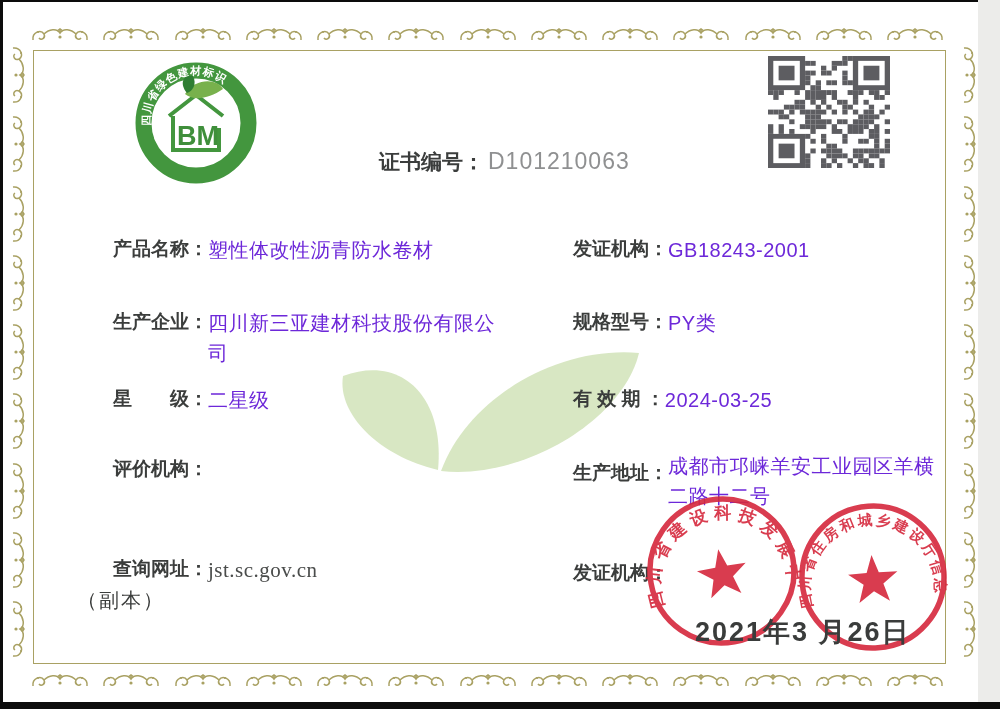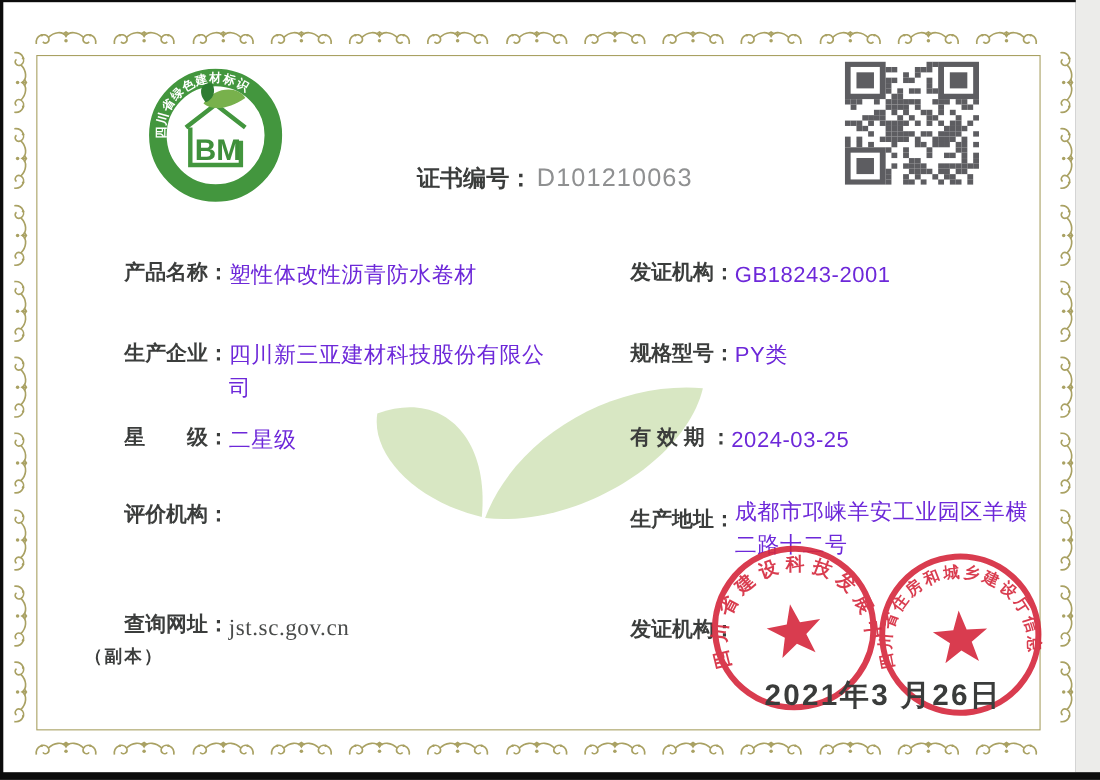--- a/index.html
+++ b/index.html
@@ -23,21 +23,21 @@
          font-family:"Liberation Serif","DejaVu Serif",serif;
          font-size:43px;font-weight:bold;color:#2f3130;letter-spacing:3px;white-space:nowrap;}
   .certline{position:absolute;left:376px;top:146px;display:flex;align-items:flex-start;}
   .certline .lbl{font-size:21px;}
   .certno{color:#8f9091;font-size:23px;letter-spacing:1px;margin-left:4px;}
   .qr{position:absolute;left:765px;top:54px;}
 
   .row{position:absolute;display:flex;align-items:flex-start;line-height:1.5;z-index:2;margin-left:36px;}
   .lbl{font-weight:bold;color:#3b3d3c;font-size:19px;white-space:pre;flex:none;}
   .val{color:#6d28d9;font-size:20px;letter-spacing:.5px;}
-  .copy-note{position:absolute;left:74px;top:585px;font-size:16px;font-weight:bold;
+  .copy-note{position:absolute;left:74px;top:585px;font-size:20px;font-weight:normal;
              color:#3b3d3c;letter-spacing:2px;z-index:2;}
   .watermark{position:absolute;left:318px;top:336px;z-index:1;}
 
   .seal{position:absolute;z-index:3;opacity:.9;}
   .seal1{left:640px;top:490px;transform:rotate(-10deg);}
   .seal2{left:792px;top:497px;transform:rotate(-4deg);}
   .issue-date{position:absolute;left:692px;top:612px;z-index:4;
               font-size:27px;font-weight:bold;color:#3a3c3b;letter-spacing:2px;white-space:pre;}
 </style>
 </head>

